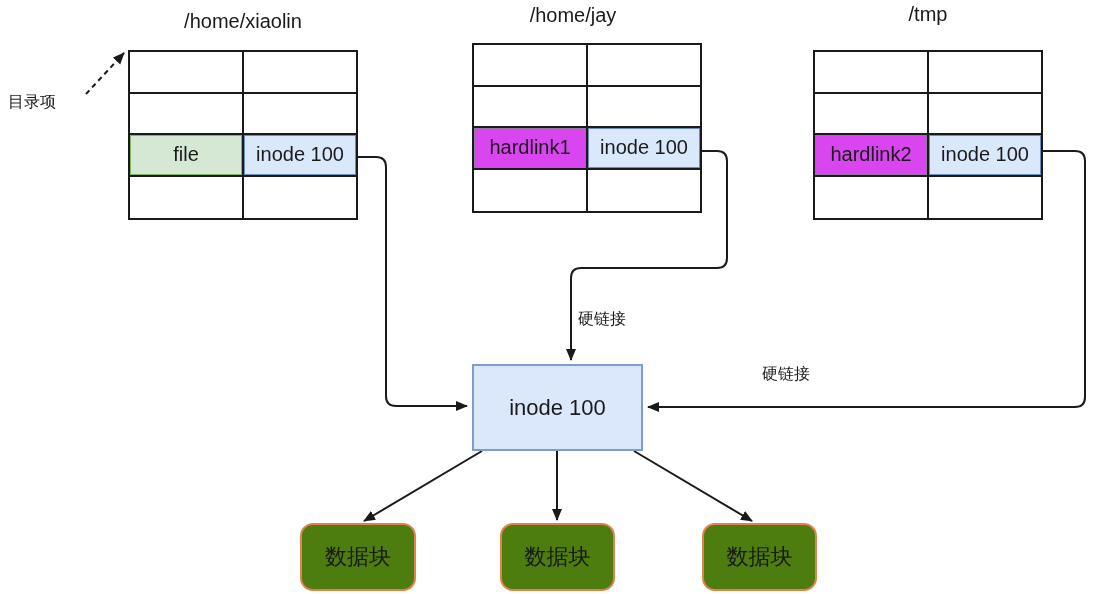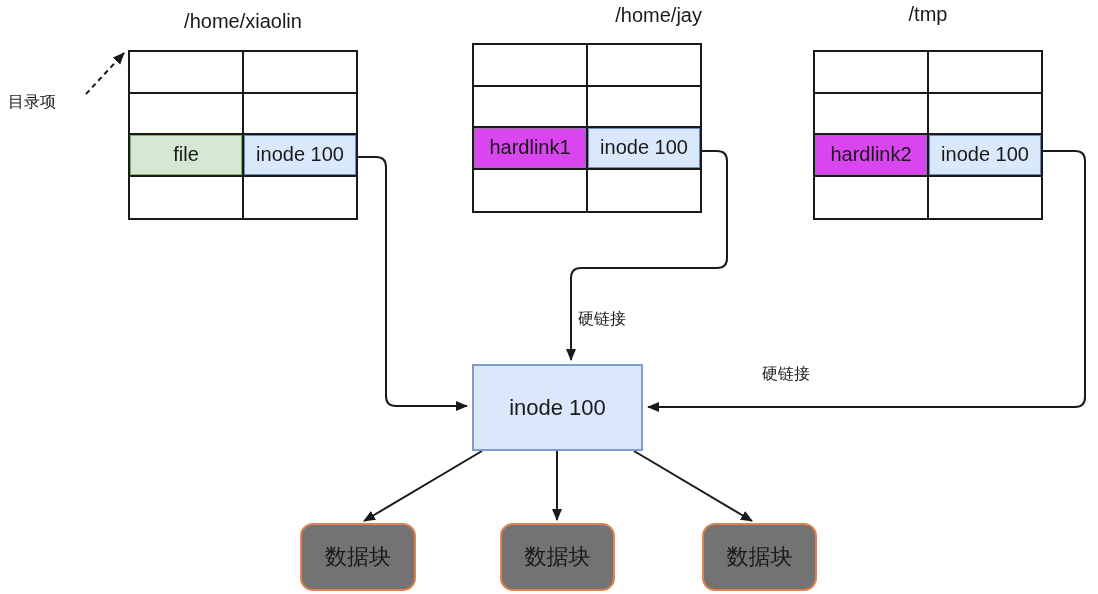--- a/index.html
+++ b/index.html
@@ -70,21 +70,21 @@
     box-shadow: inset 0 0 0 1px #9673a6;
   }
   .cell.blue {
     background: #dae8fc;
     box-shadow: inset 0 0 0 1px #6c8ebf;
   }
 
   .t1 { left: 128px; top: 50px; }
   .t1-title { left: 128px; top: 10px; }
   .t2 { left: 472px; top: 43px; }
-  .t2-title { left: 472px; top: 4px; text-align: right; }
+  .t2-title { left: 458px; top: 4px; }
   .t3 { left: 813px; top: 42px; margin-top: 8px; }
   .t3-title { left: 813px; top: 3px; }
 
   
   .inode-box {
     position: absolute;
     left: 472px; top: 364px;
     width: 171px; height: 87px;
     box-sizing: border-box;
     background: #dbe8fb;
@@ -94,21 +94,21 @@
     justify-content: center;
     font-size: 22px;
   }
 
   
   .data-block {
     position: absolute;
     top: 523px;
     height: 68px;
     box-sizing: border-box;
-    background: #737373;
+    background: #4d7c0f;
     border: 2px solid #e0824f;
     border-radius: 13px;
     display: flex;
     align-items: center;
     justify-content: center;
     font-size: 22px;
   }
   .b1 { left: 300px; width: 116px; }
   .b2 { left: 500px; width: 115px; }
   .b3 { left: 702px; width: 115px; }

